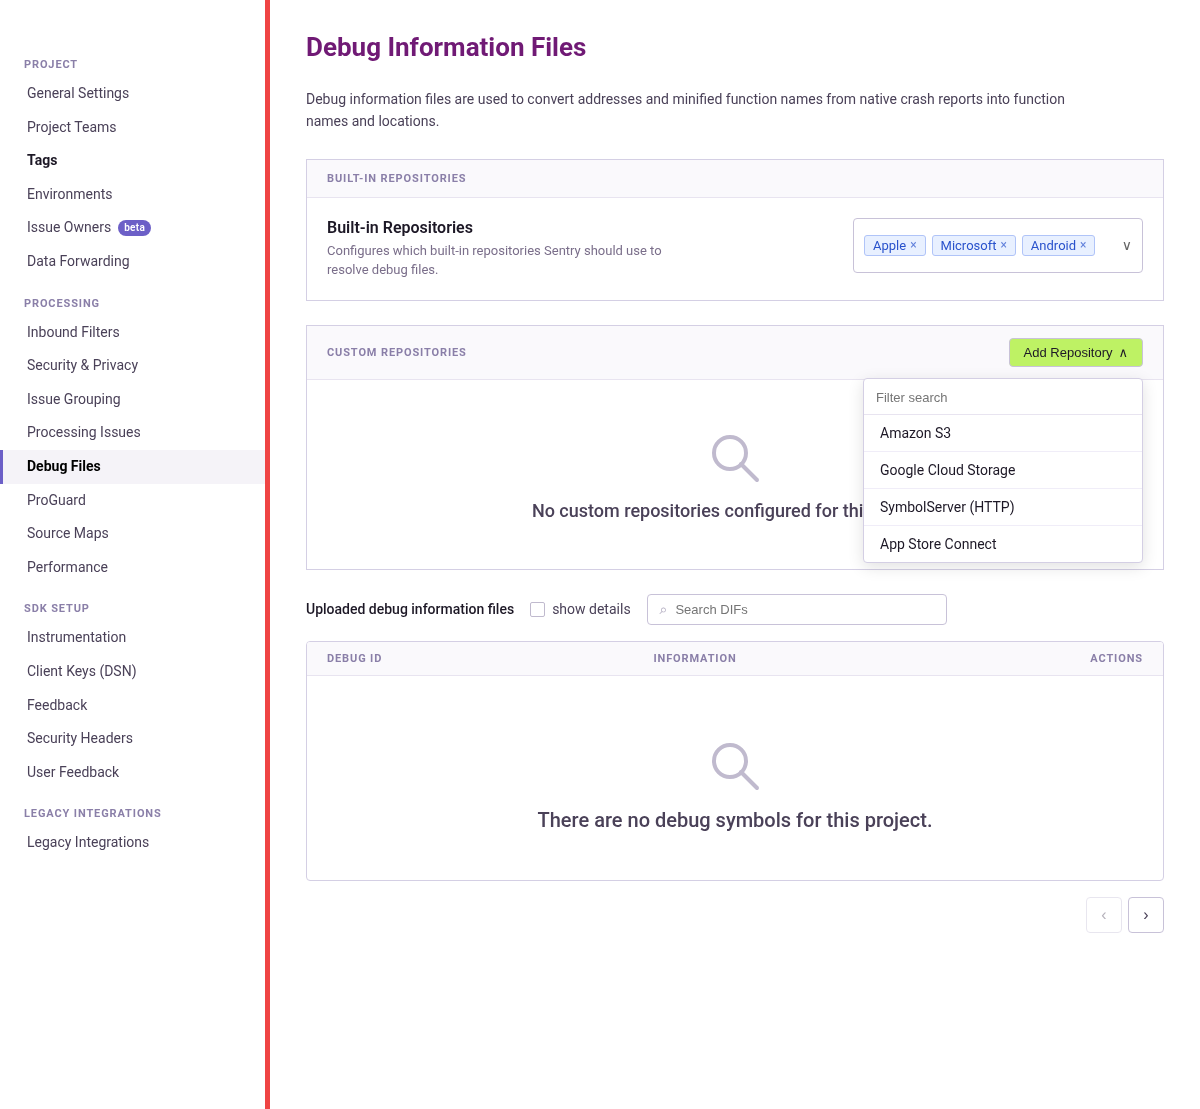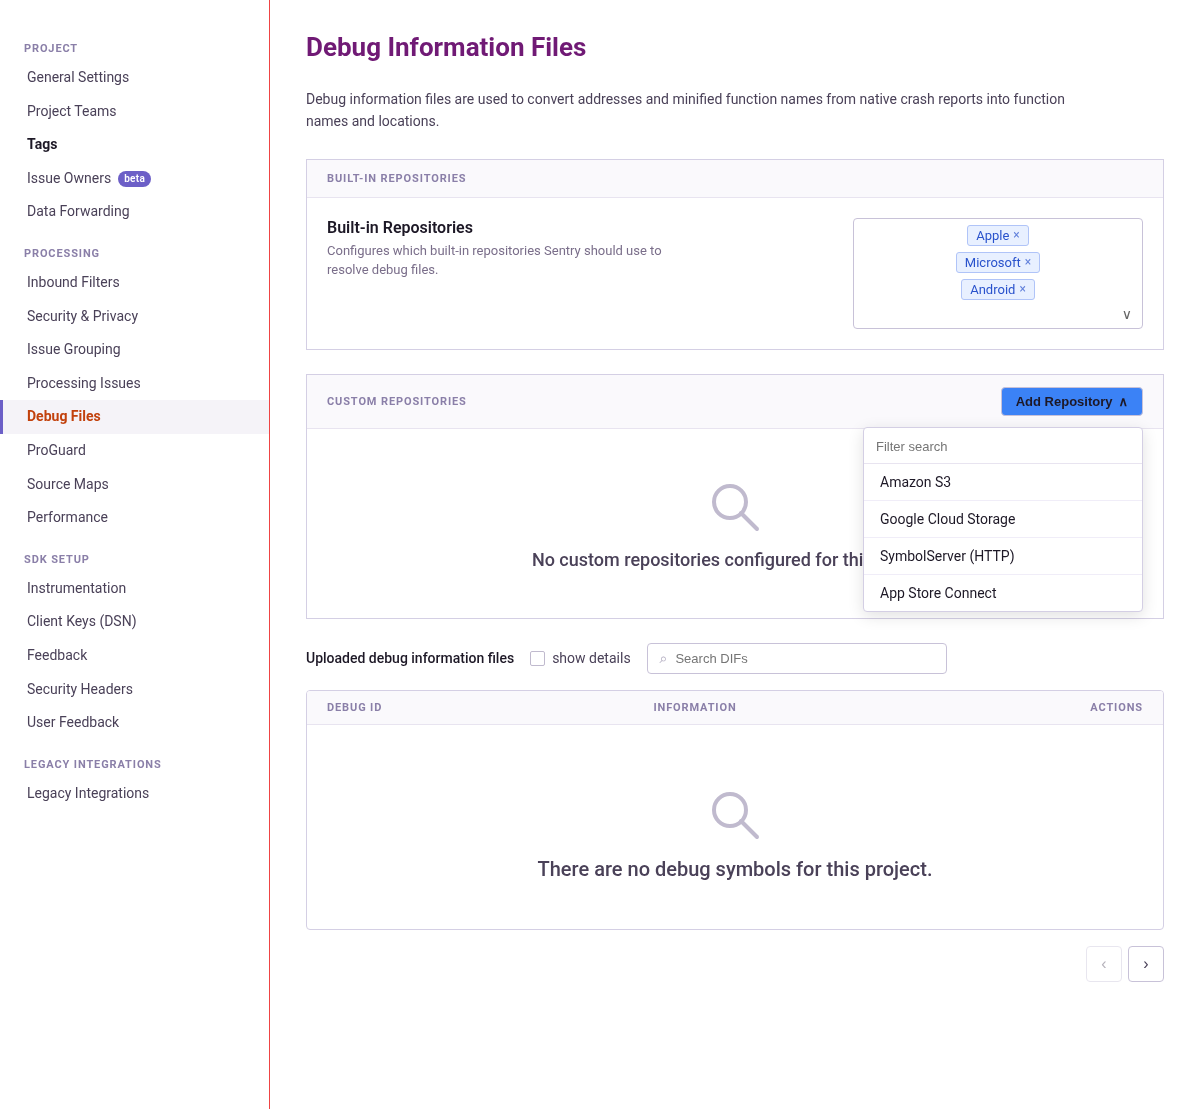--- a/index.html
+++ b/index.html
@@ -2,22 +2,22 @@
 <html><head>
   <meta charset="utf-8">
   <style>
     * { box-sizing: border-box; margin: 0; padding: 0; }
     body { font-family: -apple-system, BlinkMacSystemFont, 'Segoe UI', Roboto, sans-serif; background: #fff; display: flex; height: 1109px; overflow: hidden; }
 
     
     #sidebar {
       width: 270px;
       min-width: 270px;
-      border-right: 1px solid #ef4444;
-      padding: 24px 0;
+      border-right: 5px solid #ef4444;
+      padding: 40px 0;
       overflow-y: auto;
       background: #fff;
     }
     .sidebar-section-label {
       font-size: 11px;
       font-weight: 700;
       color: #8a7fa8;
       letter-spacing: 0.08em;
       padding: 18px 24px 6px 24px;
       text-transform: uppercase;
@@ -27,21 +27,21 @@
       align-items: center;
       padding: 7px 24px;
       font-size: 14px;
       color: #4a4158;
       cursor: pointer;
       border-left: 3px solid transparent;
       line-height: 1.4;
     }
     .sidebar-item.active {
       font-weight: 700;
-      color: #c2410c;
+      color: #000000;
       border-left: 3px solid #6c5fc7;
       background: #f5f3f8;
     }
     .beta-badge {
       background: #6c5fc7;
       color: #fff;
       font-size: 10px;
       font-weight: 600;
       border-radius: 10px;
       padding: 1px 6px;
@@ -106,26 +106,25 @@
       font-size: 13px;
       color: #7a6e8a;
       max-width: 340px;
       line-height: 1.5;
     }
     .tag-select {
       display: flex;
       align-items: center;
       border: 1px solid #c8c2d8;
       border-radius: 4px;
-      padding: 6px 10px;
+      padding: 16px 10px;
       gap: 6px;
       min-width: 290px;
       flex-wrap: wrap;
       cursor: pointer;
-      flex-direction: column;
     }
     .tag-item {
       display: flex;
       align-items: center;
       background: #e8f0ff;
       color: #2952cc;
       border: 1px solid #b0c4f8;
       border-radius: 3px;
       font-size: 13px;
       padding: 2px 8px;
@@ -155,25 +154,25 @@
       gap: 16px;
     }
     .custom-header-label {
       font-size: 11px;
       font-weight: 700;
       color: #8a7fa8;
       letter-spacing: 0.08em;
       text-transform: uppercase;
     }
     .add-repo-btn {
-      background: #3b82f6;
+      background: #bef264;
       border: 1px solid #c8c2d8;
       border-radius: 4px;
       font-size: 13px;
-      font-weight: 700;
+      font-weight: 400;
       color: #1d1826;
       padding: 6px 14px;
       cursor: pointer;
       display: flex;
       align-items: center;
       gap: 6px;
     }
 
     
     .dropdown-menu {
@@ -342,20 +341,23 @@
   <div class="sidebar-section-label">PROJECT</div>
 
   <div class="sidebar-item">
     <span>General Settings</span>
   </div>
   <div class="sidebar-item">
     <span>Project Teams</span>
   </div>
   <div class="sidebar-item" style="font-weight:700;color:#1d1826;">
     <span>Tags</span>
+  </div>
+  <div class="sidebar-item">
+    <span>Environments</span>
   </div>
   <div class="sidebar-item">
     <span>Issue Owners</span>
     <span class="beta-badge">beta</span>
   </div>
   <div class="sidebar-item">
     <span>Data Forwarding</span>
   </div>
 
   <div class="sidebar-section-label">PROCESSING</div>

